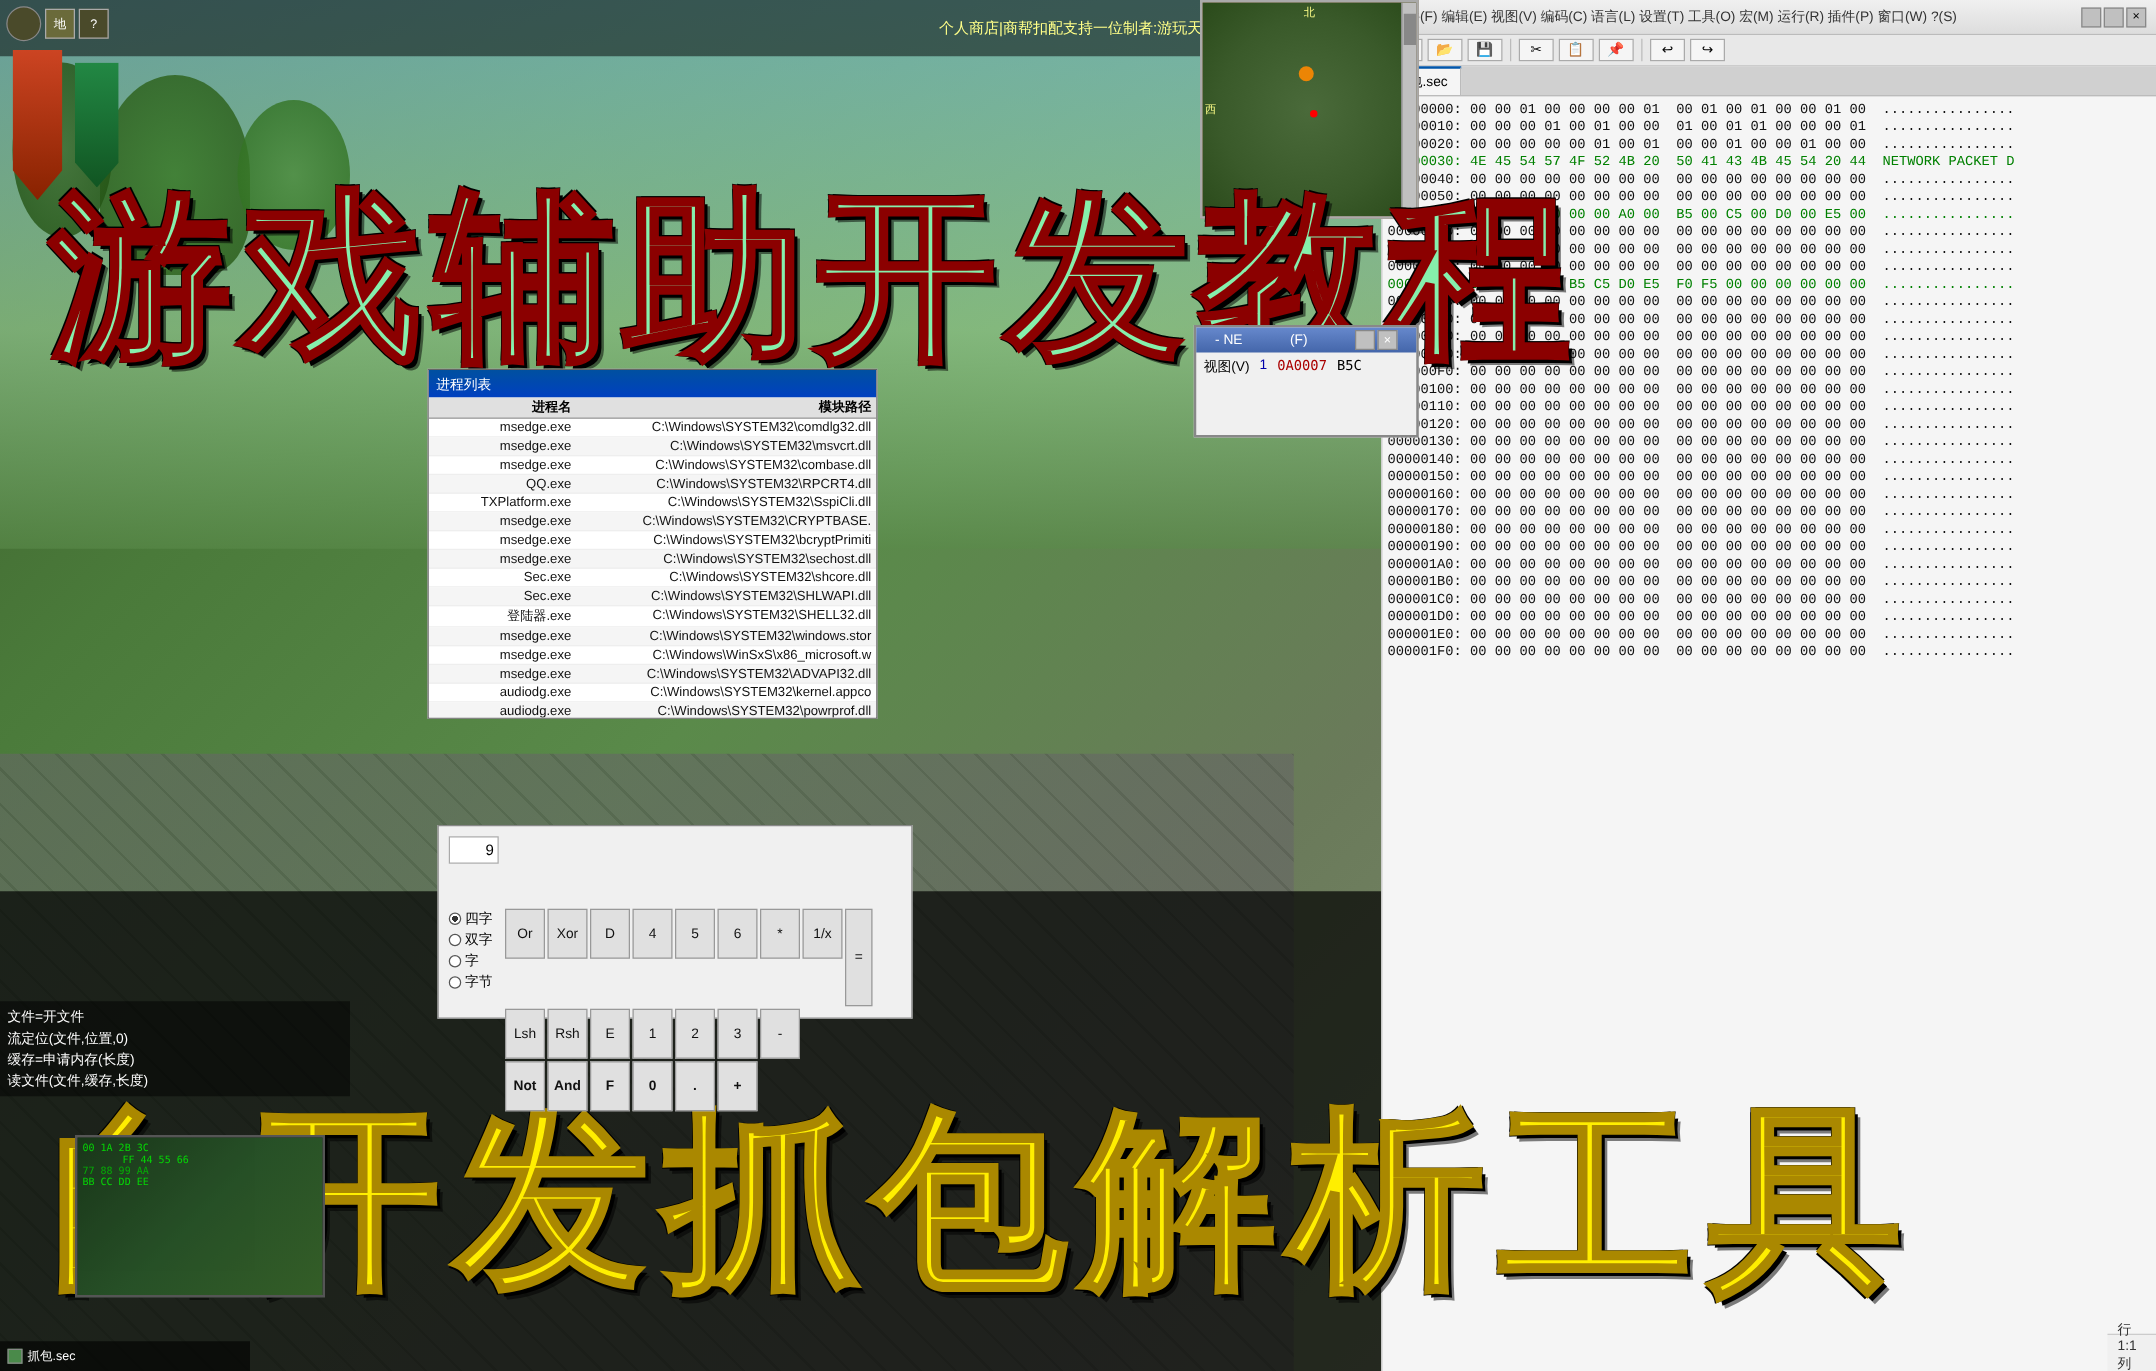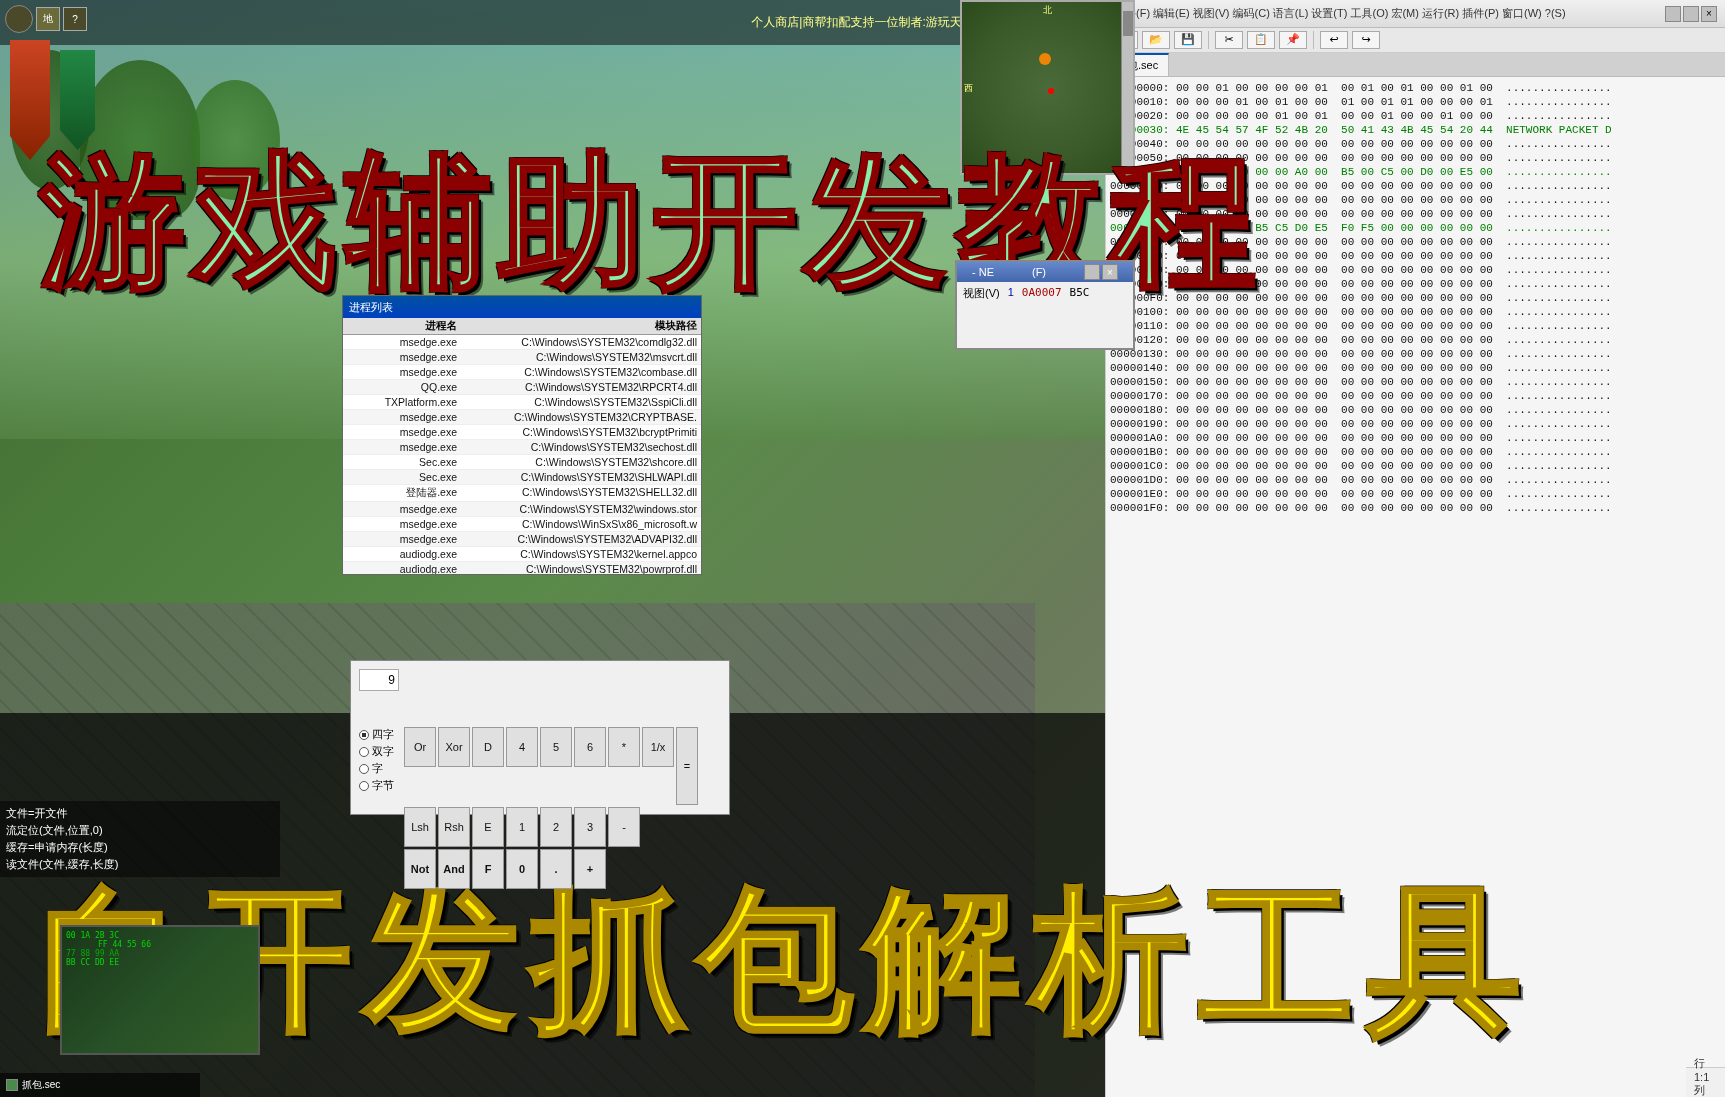--- a/index.html
+++ b/index.html
@@ -178,21 +178,21 @@
     }
 
     .status-divider {
       width: 1px; height: 18px;
       background: #bbb;
     }
 
     
     .thumbnail {
       position: absolute;
-      bottom: 42px; left: 60px;
+      bottom: 59px; left: 60px;
       width: 200px; height: 130px;
       background: #1a2a1a;
       border: 2px solid #555;
       z-index: 15;
       overflow: hidden;
       margin-top: 38px;
     }
 
     .thumbnail-inner {
       width: 100%; height: 100%;
@@ -660,20 +660,21 @@
     <div class="hex-line">000000C0: 00 00 00 00 00 00 00 00  00 00 00 00 00 00 00 00  ................</div>
     <div class="hex-line">000000D0: 00 00 00 00 00 00 00 00  00 00 00 00 00 00 00 00  ................</div>
     <div class="hex-line">000000E0: 00 00 00 00 00 00 00 00  00 00 00 00 00 00 00 00  ................</div>
     <div class="hex-line">000000F0: 00 00 00 00 00 00 00 00  00 00 00 00 00 00 00 00  ................</div>
     <div class="hex-line">00000100: 00 00 00 00 00 00 00 00  00 00 00 00 00 00 00 00  ................</div>
     <div class="hex-line">00000110: 00 00 00 00 00 00 00 00  00 00 00 00 00 00 00 00  ................</div>
     <div class="hex-line">00000120: 00 00 00 00 00 00 00 00  00 00 00 00 00 00 00 00  ................</div>
     <div class="hex-line">00000130: 00 00 00 00 00 00 00 00  00 00 00 00 00 00 00 00  ................</div>
     <div class="hex-line">00000140: 00 00 00 00 00 00 00 00  00 00 00 00 00 00 00 00  ................</div>
     <div class="hex-line">00000150: 00 00 00 00 00 00 00 00  00 00 00 00 00 00 00 00  ................</div>
+    <div class="hex-line">00000160: 00 00 00 00 00 00 00 00  00 00 00 00 00 00 00 00  ................</div>
     <div class="hex-line">00000170: 00 00 00 00 00 00 00 00  00 00 00 00 00 00 00 00  ................</div>
     <div class="hex-line">00000180: 00 00 00 00 00 00 00 00  00 00 00 00 00 00 00 00  ................</div>
     <div class="hex-line">00000190: 00 00 00 00 00 00 00 00  00 00 00 00 00 00 00 00  ................</div>
     <div class="hex-line">000001A0: 00 00 00 00 00 00 00 00  00 00 00 00 00 00 00 00  ................</div>
     <div class="hex-line">000001B0: 00 00 00 00 00 00 00 00  00 00 00 00 00 00 00 00  ................</div>
     <div class="hex-line">000001C0: 00 00 00 00 00 00 00 00  00 00 00 00 00 00 00 00  ................</div>
     <div class="hex-line">000001D0: 00 00 00 00 00 00 00 00  00 00 00 00 00 00 00 00  ................</div>
     <div class="hex-line">000001E0: 00 00 00 00 00 00 00 00  00 00 00 00 00 00 00 00  ................</div>
     <div class="hex-line">000001F0: 00 00 00 00 00 00 00 00  00 00 00 00 00 00 00 00  ................</div>
   </div>

